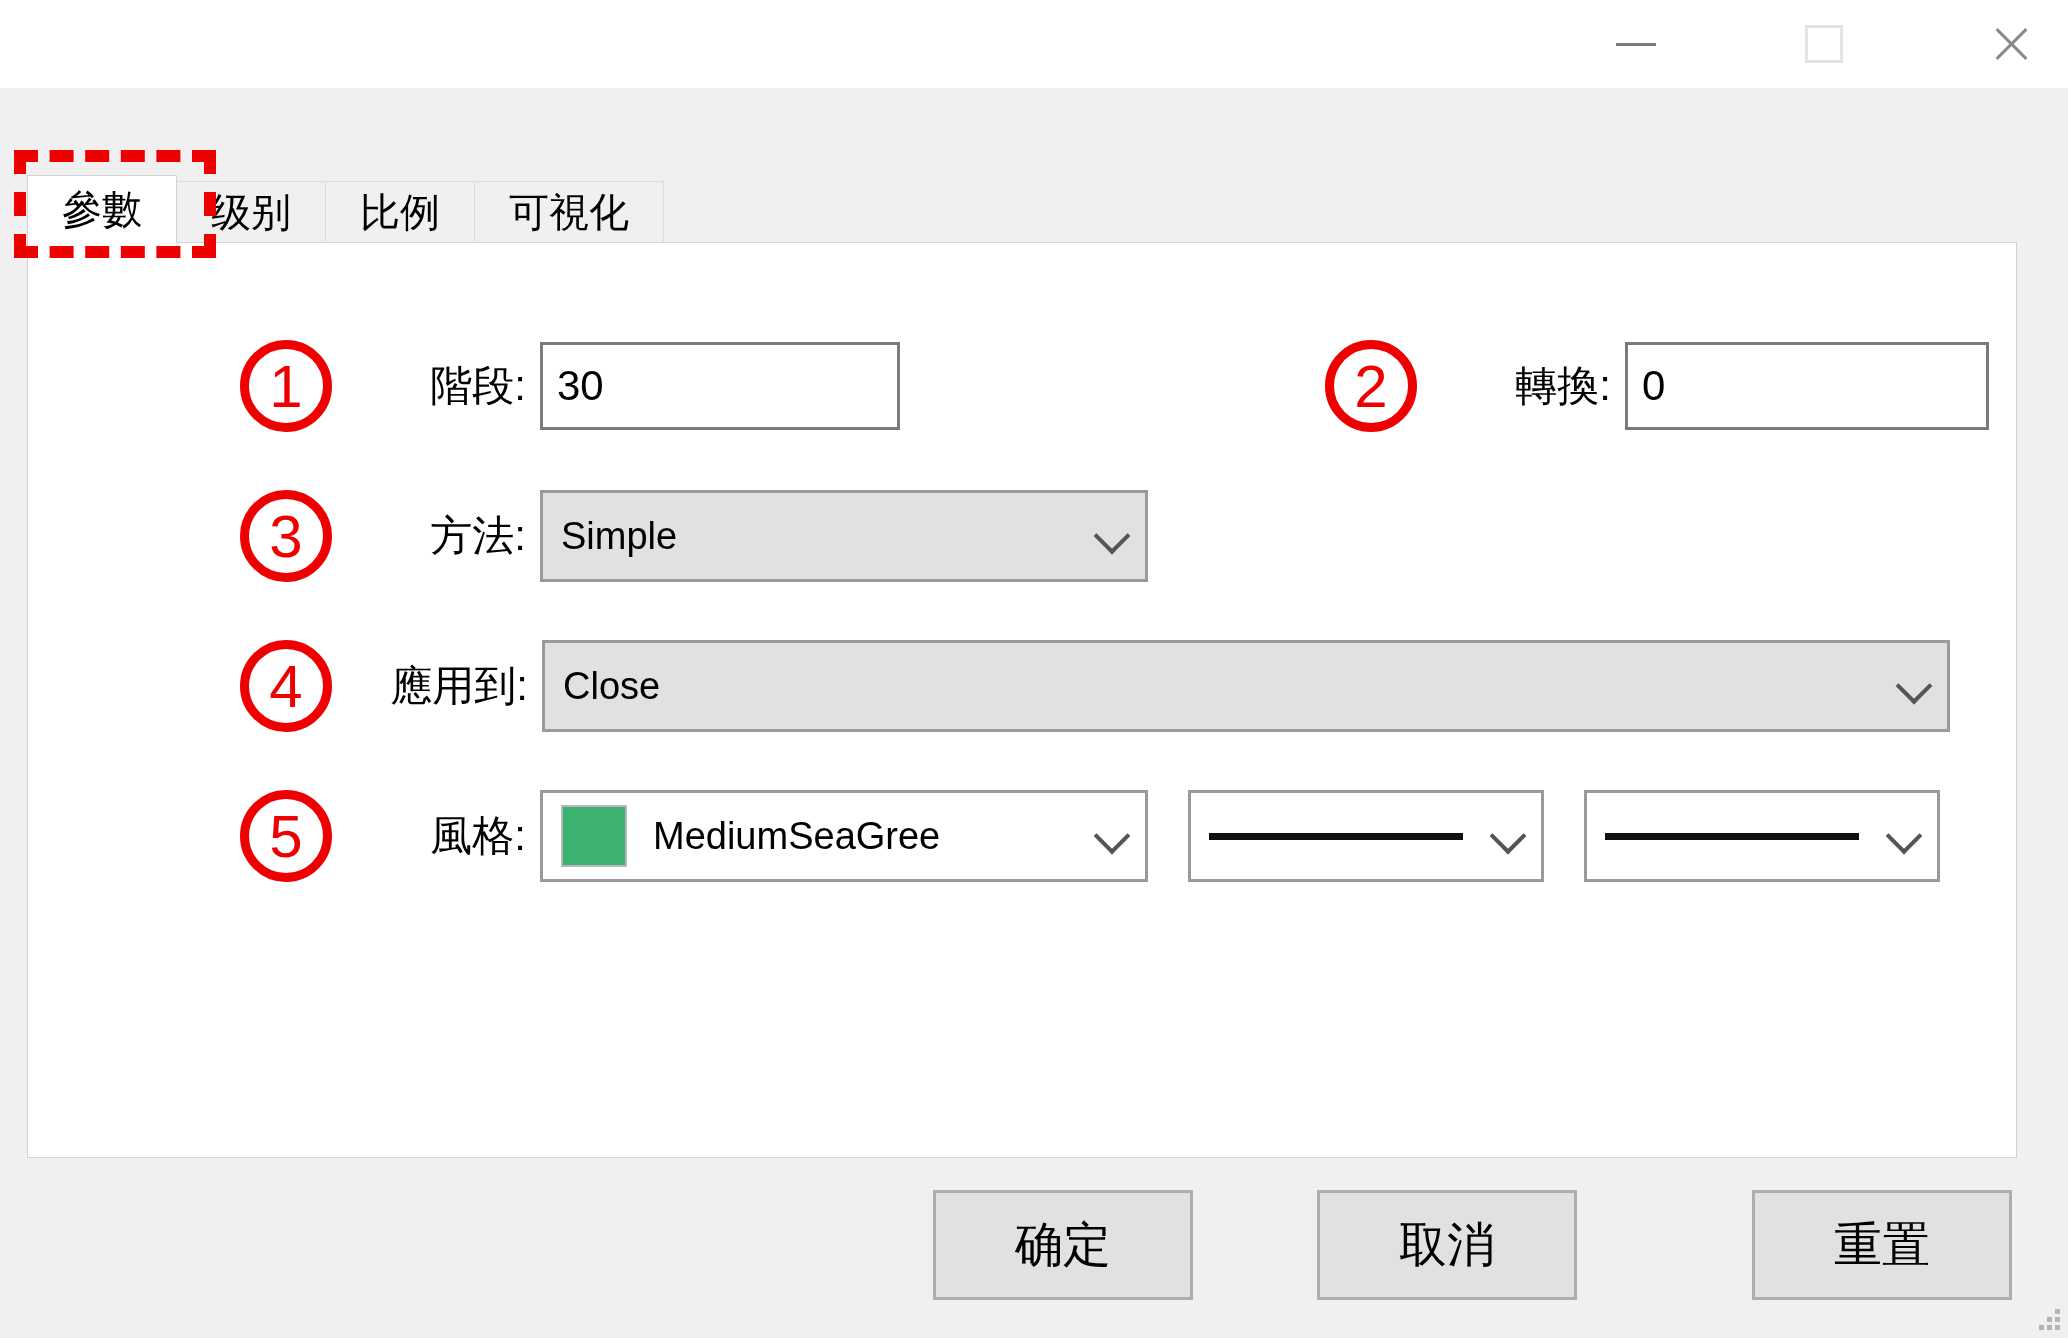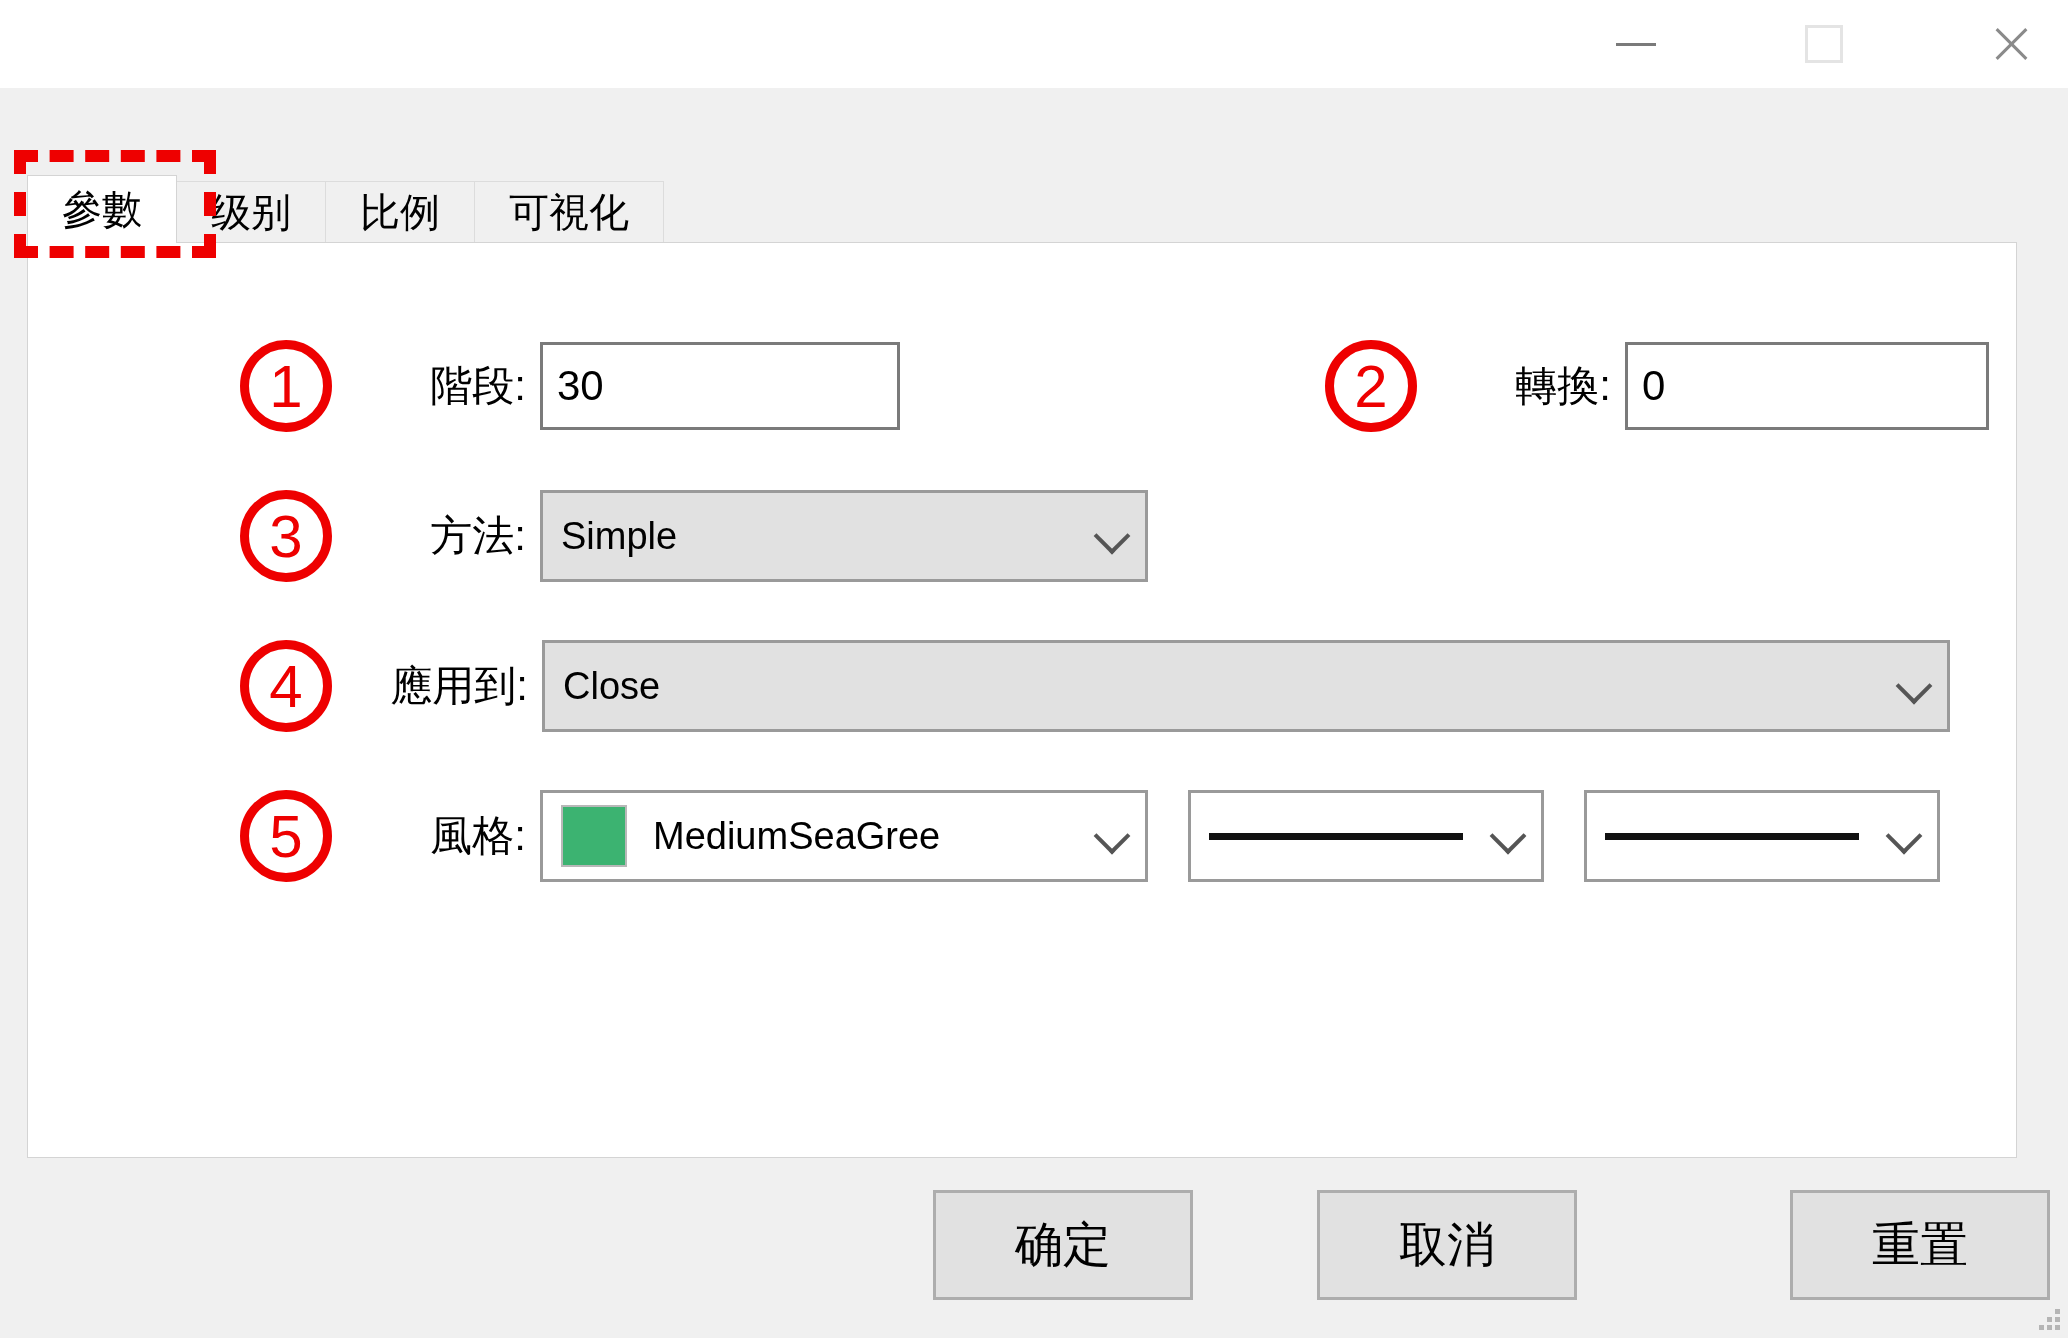--- a/index.html
+++ b/index.html
@@ -221,21 +221,21 @@
     background: #e1e1e1;
     border: 3px solid #adadad;
     font-size: 48px;
     color: #000000;
     display: flex;
     align-items: center;
     justify-content: center;
   }
   #btn-ok     { left: 933px;  top: 1190px; }
   #btn-cancel { left: 1317px; top: 1190px; }
-  #btn-reset  { left: 1790px; top: 1190px; }
+  #btn-reset  { left: 1752px; top: 1190px; }
 
   #resize-grip {
     position: absolute;
     right: 8px; bottom: 8px;
     width: 22px; height: 22px;
   }
   #resize-grip span {
     position: absolute;
     width: 5px; height: 5px;
     background: #b5b5b5;

